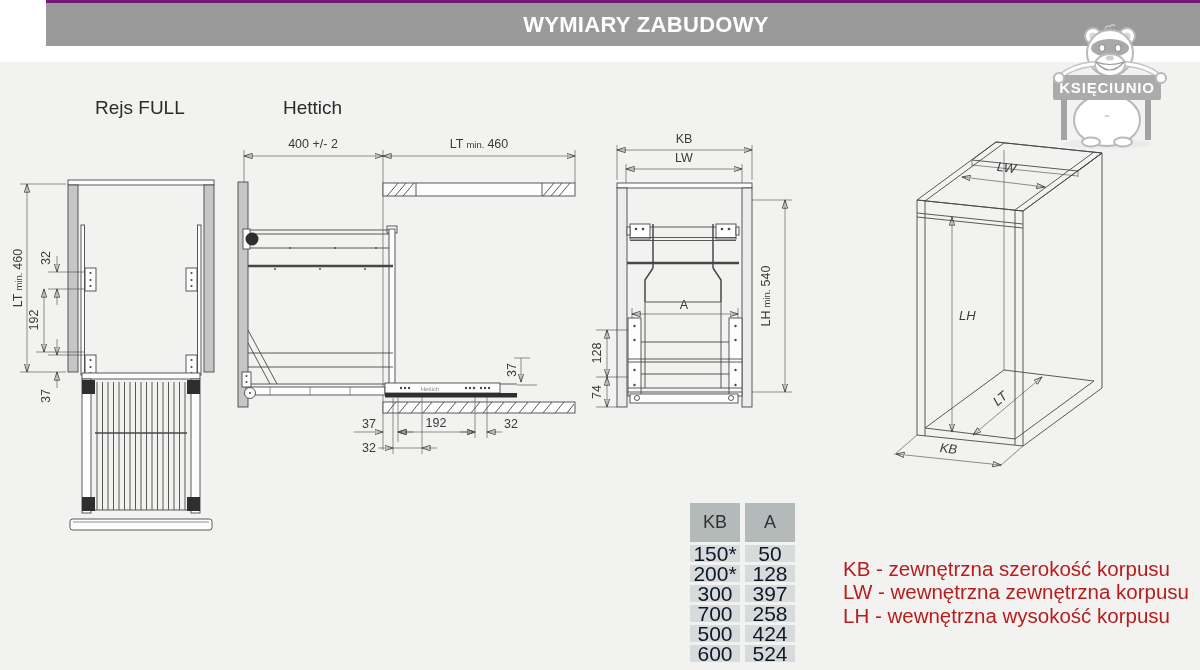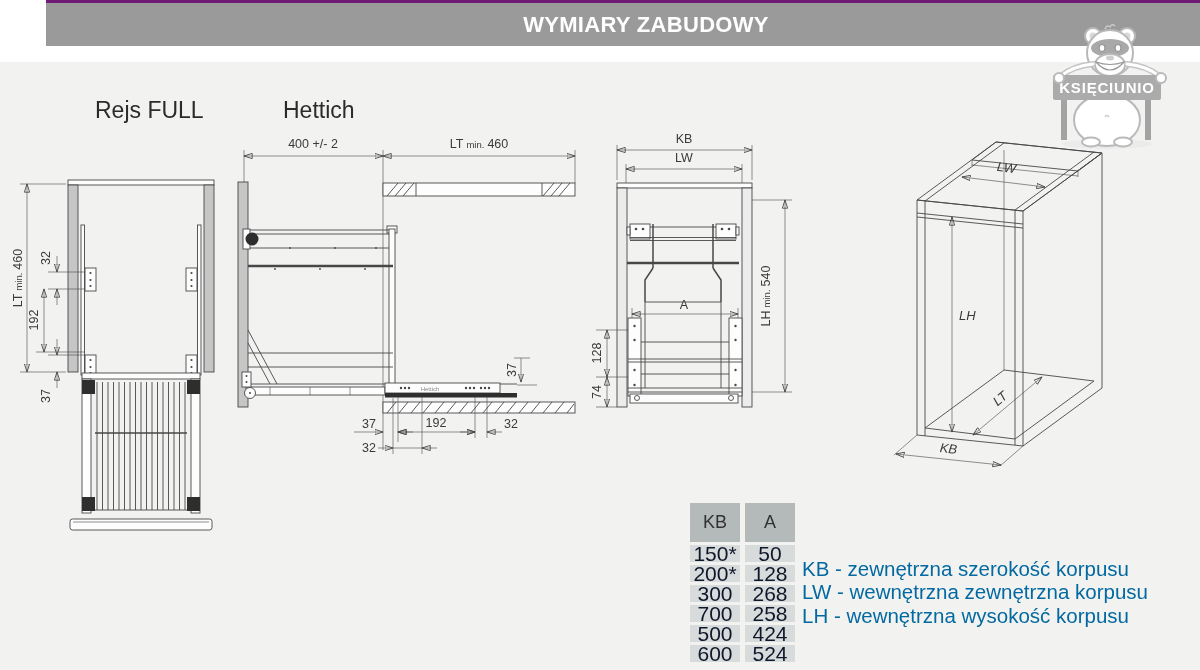--- a/index.html
+++ b/index.html
@@ -3,21 +3,21 @@
 <meta charset="utf-8">
 <style>
   html,body{margin:0;padding:0;background:#fff;}
   .page{position:relative;width:1200px;height:670px;overflow:hidden;background:#fff;
         font-family:"Liberation Sans",sans-serif;}
   .header-bar{position:absolute;left:0;top:0;width:1200px;height:46px;background:#9a9a9a;
               border-top:3px solid #701a75;box-sizing:border-box;margin-left:46px;}
   .header-title{position:absolute;left:0;top:0;width:100%;height:43px;line-height:43px;
                 text-align:center;color:#fff;font-size:22px;font-weight:700;letter-spacing:.3px;}
   .content-bg{position:absolute;left:0;top:62px;width:1200px;height:608px;background:#f2f2f1;}
-  .dlabel{position:absolute;font-size:23px;color:#2b2b2b;}
+  .dlabel{position:absolute;font-size:19px;color:#2b2b2b;}
   .dlabel.rejs{left:95px;top:97px;}
   .dlabel.hettich{left:283px;top:97px;}
   svg.tech{position:absolute;overflow:visible;}
   .tech line,.tech path,.tech rect,.tech circle,.tech ellipse{stroke:#474747;stroke-width:.9;fill:none;}
   .tech .fillgray{fill:#c6c6c6;}
   .tech .filllight{fill:#ececec;}
   .tech .fillwhite{fill:#fdfdfd;}
   .tech .darkfill{fill:#2e2e2e;stroke:none;}
   .tech .dot{fill:#474747;stroke:none;}
   .tech .thick{stroke-width:2.4;}
@@ -27,21 +27,21 @@
   .tech .dtext{fill:#3a3a3a;stroke:none;font-size:12.5px;}
   .tech .tiny{fill:#8a8a8a;stroke:none;font-size:6px;}
   .tech .iso{fill:#3a3a3a;stroke:none;font-size:13px;font-style:italic;}
   .arrowhead{fill:#474747;stroke:none;}
   .dim-table{position:absolute;left:690px;top:503px;display:grid;
              grid-template-columns:50px 50px;gap:3px 5px;}
   .dim-table .th{height:39px;background:#b4b9b9;display:flex;align-items:center;justify-content:center;
                  font-size:18px;color:#333;}
   .dim-table .td{height:17px;background:#d8dbdb;display:flex;align-items:center;justify-content:center;
                  font-size:21px;color:#0f172a;}
-  .legend{position:absolute;left:802px;top:557px;font-size:20.5px;line-height:23.4px;color:#0369a1;}
+  .legend{position:absolute;left:843px;top:557px;font-size:20.5px;line-height:23.4px;color:#b91c1c;}
   
   svg.mascot{position:absolute;left:1045px;top:20px;overflow:visible;}
   .mascot .out{stroke:#b9b9b9;stroke-width:2;fill:#fff;}
   .mascot .soft{stroke:#c9c9c9;stroke-width:1.4;fill:none;}
 </style>
 </head>
 <body>
 
 <div class="page">
 
@@ -360,21 +360,21 @@
   </svg>
 
   <div class="dim-table">
       <div class="th">KB</div>
       <div class="th">A</div>
       <div class="td">150*</div>
       <div class="td">50</div>
       <div class="td">200*</div>
       <div class="td">128</div>
       <div class="td">300</div>
-      <div class="td">268</div>
+      <div class="td">397</div>
       <div class="td">700</div>
       <div class="td">258</div>
       <div class="td">500</div>
       <div class="td">424</div>
       <div class="td">600</div>
       <div class="td">524</div>
     </div>
 
   <div class="legend">
       <div>KB - zewnętrzna szerokość korpusu</div>

